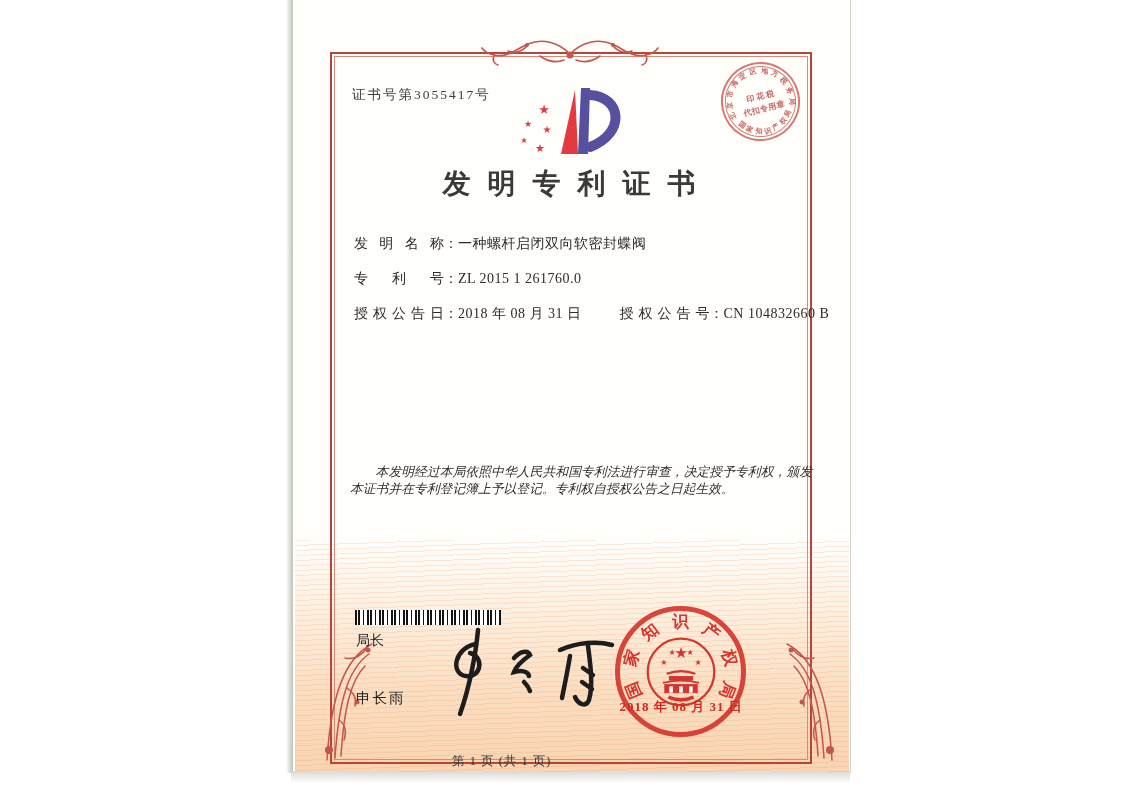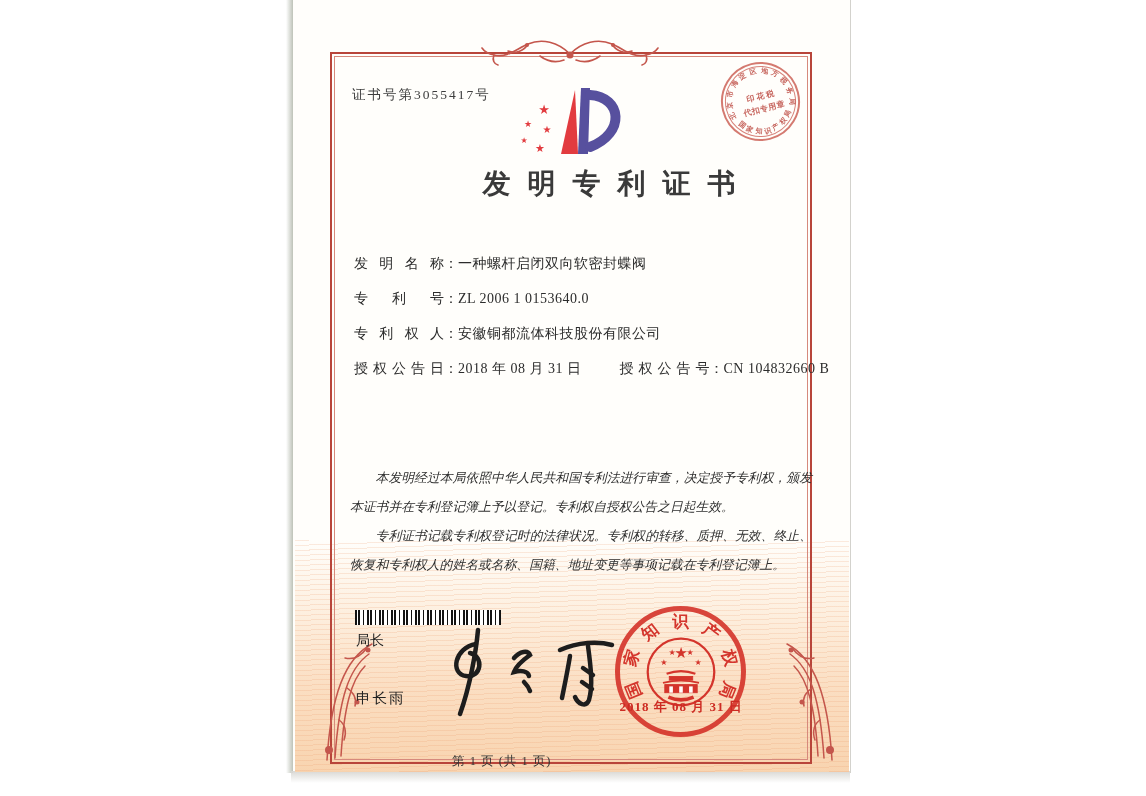--- a/index.html
+++ b/index.html
@@ -30,30 +30,30 @@
   .ornament-top{position:absolute;left:480px;top:36px;width:180px;height:34px;}
   .lace{position:absolute;width:60px;height:125px;}
   .lace.bl{left:317px;top:640px;}
   .lace.br{left:782px;top:640px;transform:scaleX(-1);}
 
   .cert-no{position:absolute;left:352px;top:86px;font-size:13.5px;letter-spacing:2px;color:#3d3d3d;}
 
   .logo{position:absolute;left:512px;top:86px;width:118px;height:80px;}
 
   .title{position:absolute;left:330px;top:165px;width:478px;text-align:center;
-         font-size:28px;font-weight:700;color:#3a3a3a;letter-spacing:17px;text-indent:17px;padding-left:40px;}
-
-  .fields{position:absolute;left:354px;top:235px;width:456px;font-size:14px;color:#2c2c2c;margin-top:20px;}
+         font-size:28px;font-weight:700;color:#3a3a3a;letter-spacing:17px;text-indent:17px;}
+
+  .fields{position:absolute;left:354px;top:235px;width:456px;font-size:14px;color:#2c2c2c;}
   .f-row{height:20px;margin-bottom:15px;white-space:nowrap;}
   .f-label{display:inline-block;width:90px;text-align:justify;text-align-last:justify;vertical-align:top;}
   .f-colon{display:inline-block;width:14px;}
   .f-value{letter-spacing:0.5px;}
   .f-second{margin-left:38px;}
 
-  .paras{position:absolute;left:350px;top:464px;width:462px;font-size:12.8px;line-height:29px;
+  .paras{position:absolute;left:350px;top:464px;width:462px;font-size:12.8px;line-height:17px;
          color:#2e2e2e;text-align:justify;font-style:italic;}
   .paras p{margin:0;text-indent:2em;}
 
   .barcode{position:absolute;left:355px;top:610px;width:146px;height:15px;
     background:repeating-linear-gradient(90deg,#121212 0 2px,#ffffff 2px 3px,#121212 3px 5px,
                #ffffff 5px 8px,#121212 8px 9px,#ffffff 9px 12px);}
 
   .sig-title{position:absolute;left:356px;top:632px;font-size:14px;color:#222;
              font-family:"Liberation Sans","DejaVu Sans",sans-serif;}
   .sig-name{position:absolute;left:356px;top:689px;font-size:14.5px;color:#222;letter-spacing:2px;
@@ -154,33 +154,29 @@
     <path d="M78,9 C110,11 114,47 78,61" fill="none" stroke="#57509e" stroke-width="10" stroke-linecap="round"></path>
   </svg>
 
   <div class="title">发明专利证书</div>
 
   <div class="fields">
     <div class="f-row">
       <span class="f-label">发明名称</span><span class="f-colon">：</span><span class="f-value">一种螺杆启闭双向软密封蝶阀</span>
     </div>
     <div class="f-row">
-      <span class="f-label">专利号</span><span class="f-colon">：</span><span class="f-value">ZL 2006 1 0153640.0</span>
-    </div>
-    <div class="f-row">
-      <span class="f-label">专利权人</span><span class="f-colon">：</span><span class="f-value">安徽铜都流体科技股份有限公司</span>
+      <span class="f-label">专利号</span><span class="f-colon">：</span><span class="f-value">ZL 2015 1 261760.0</span>
     </div>
     <div class="f-row">
       <span class="f-label">授权公告日</span><span class="f-colon">：</span><span class="f-value">2018 年 08 月 31 日</span><span class="f-second"><span class="f-label">授权公告号</span><span class="f-colon">：</span><span class="f-value">CN 104832660 B</span></span>
     </div>
   </div>
 
   <div class="paras">
     <p>本发明经过本局依照中华人民共和国专利法进行审查，决定授予专利权，颁发本证书并在专利登记簿上予以登记。专利权自授权公告之日起生效。</p>
-    <p>专利证书记载专利权登记时的法律状况。专利权的转移、质押、无效、终止、恢复和专利权人的姓名或名称、国籍、地址变更等事项记载在专利登记簿上。</p>
   </div>
 
   <div class="barcode"></div>
 
   <div class="sig-title">局长</div>
   <div class="sig-name">申长雨</div>
   <svg class="sig-svg" viewBox="0 0 195 102">
     <g fill="none" stroke="#1d1d1d" stroke-width="4.5" stroke-linecap="round">
       <path d="M38,24 C16,28 12,54 28,56 C44,58 46,36 32,33"></path>
       <path d="M40,10 C38,32 32,66 22,94"></path>

